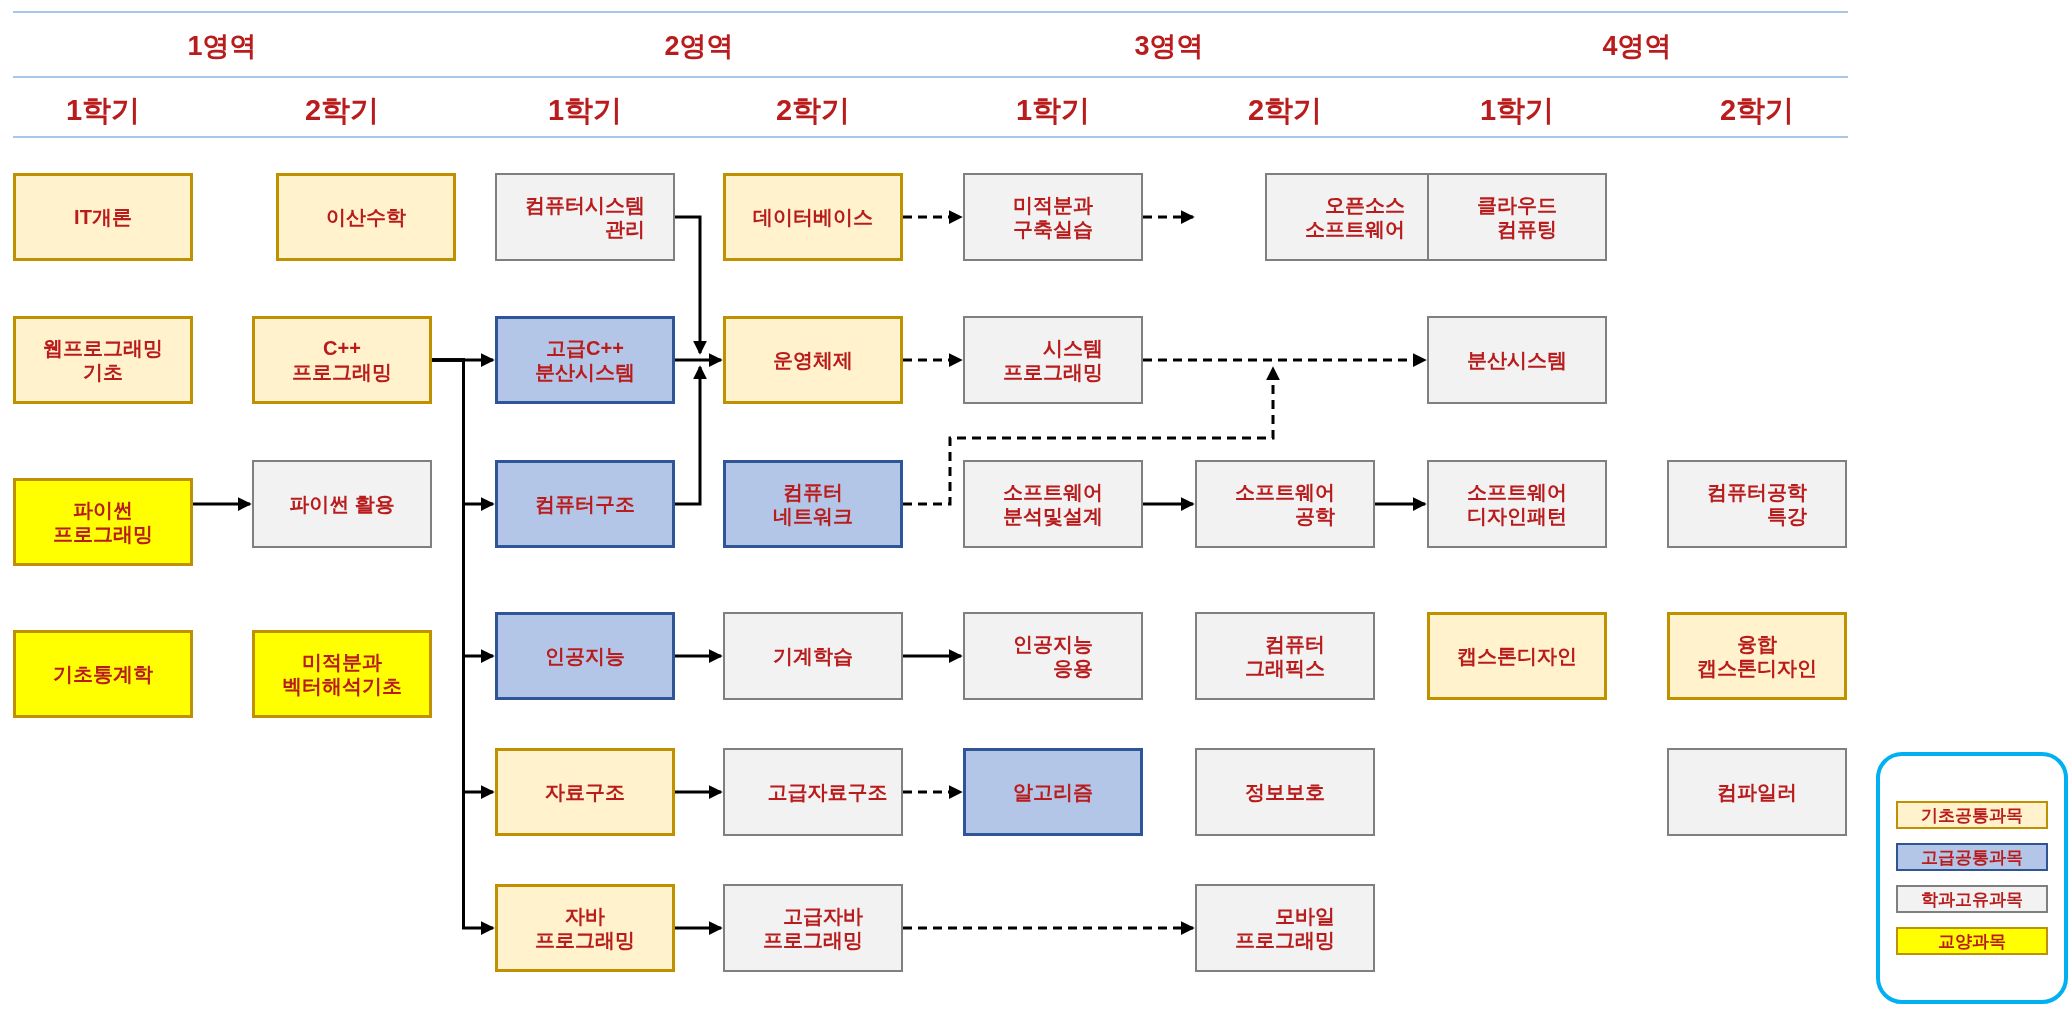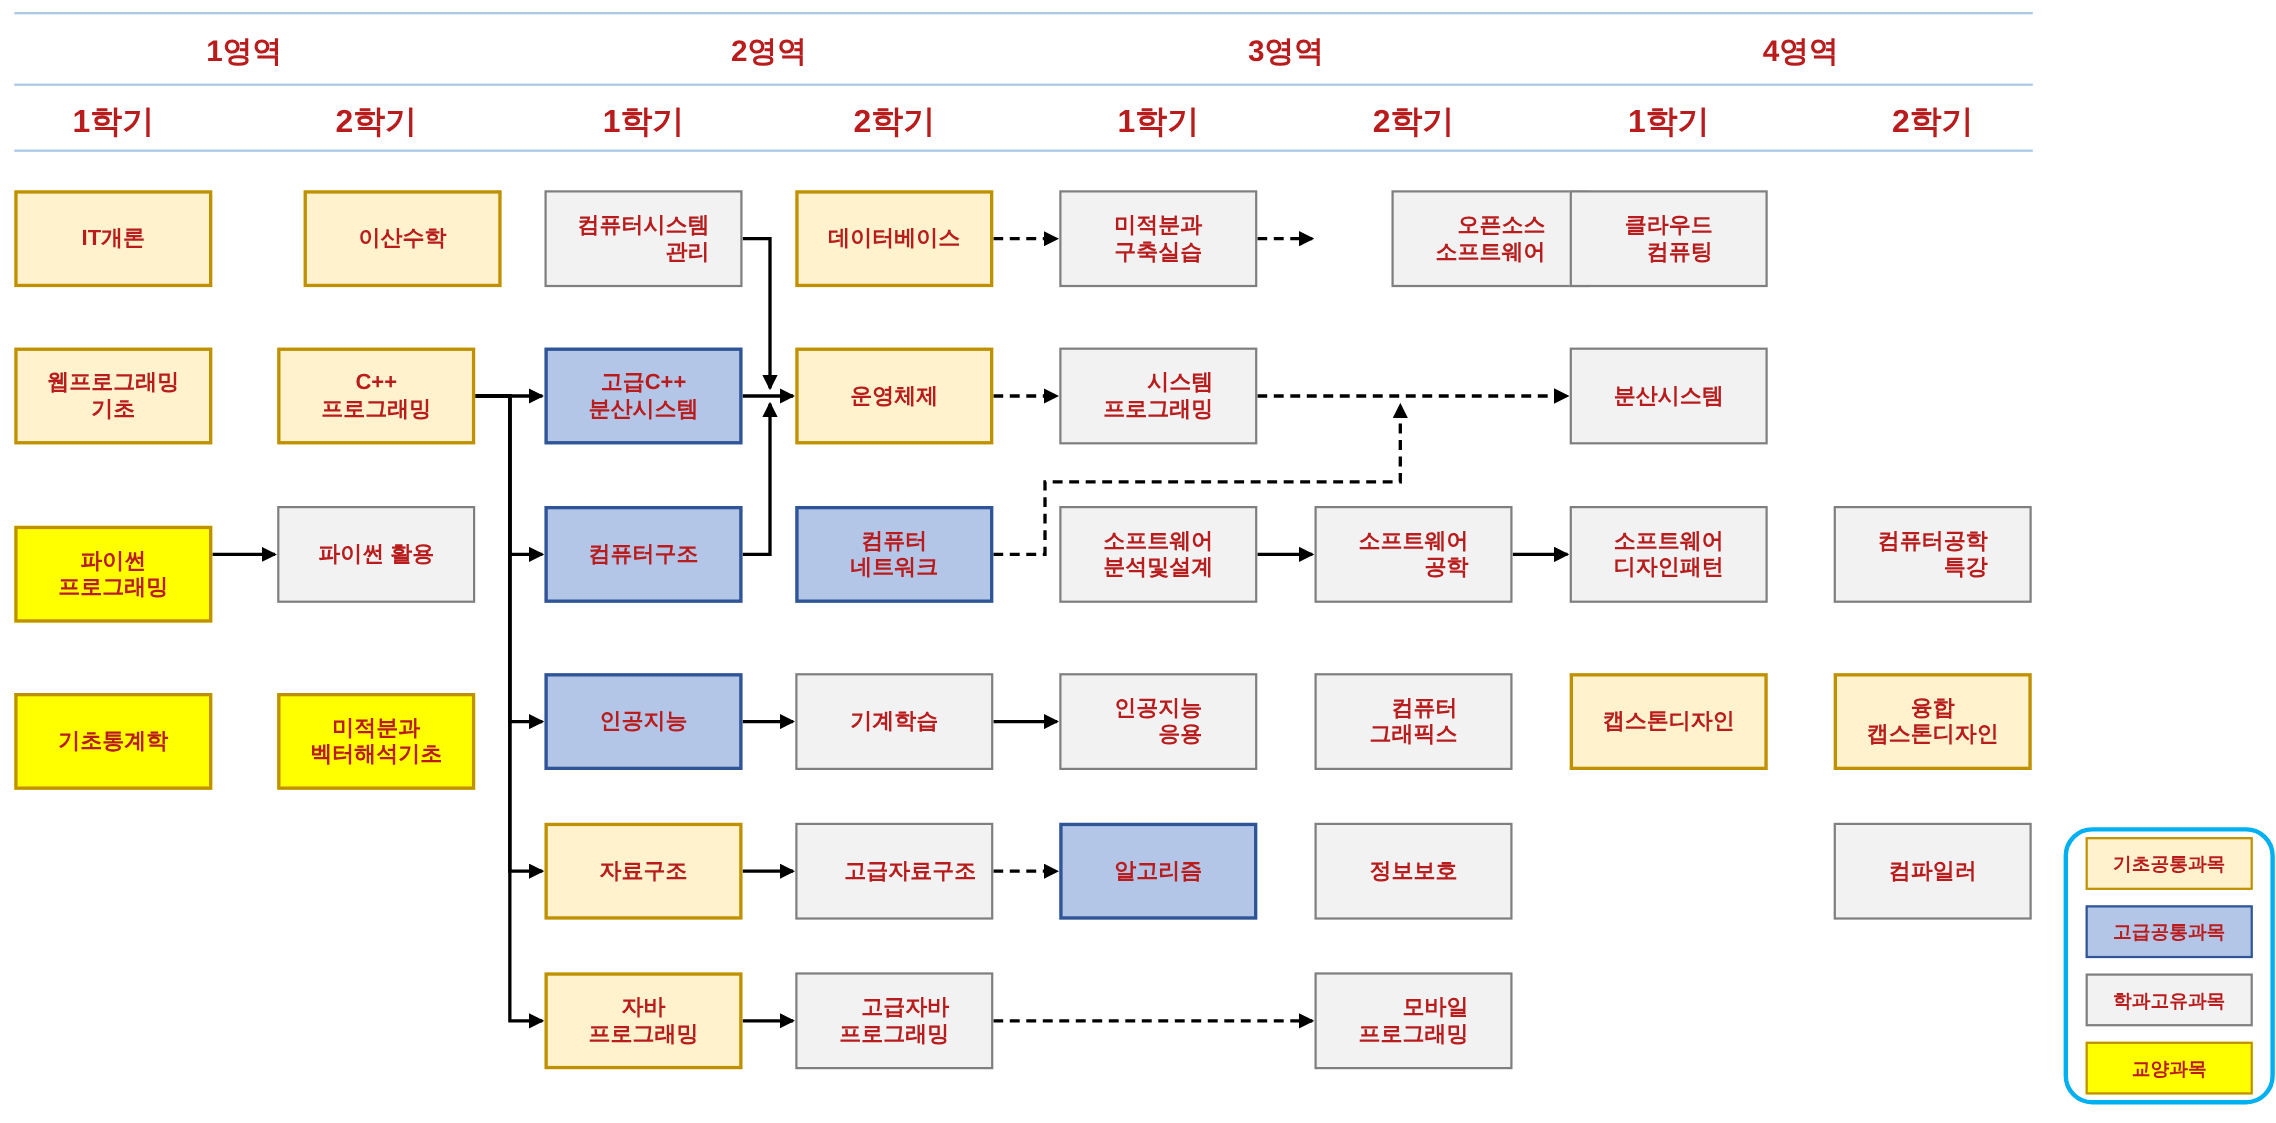--- a/index.html
+++ b/index.html
@@ -66,21 +66,21 @@
     border: 4px solid var(--legend-border, #00b0f0);
     border-radius: 26px;
     display: flex;
     flex-direction: column;
     align-items: center;
     justify-content: center;
     gap: 14px;
   }
   .legend-box {
     width: 152px;
-    height: 48px;
+    height: 28px;
     display: flex;
     align-items: center;
     justify-content: center;
     font-size: 17px;
     font-weight: 700;
     border-style: solid;
     border-width: 2px;
   }
   .legend-box.basic    { background: var(--basic-bg);    border-color: var(--basic-border); }
   .legend-box.advanced { background: var(--advanced-bg); border-color: var(--advanced-border); }

